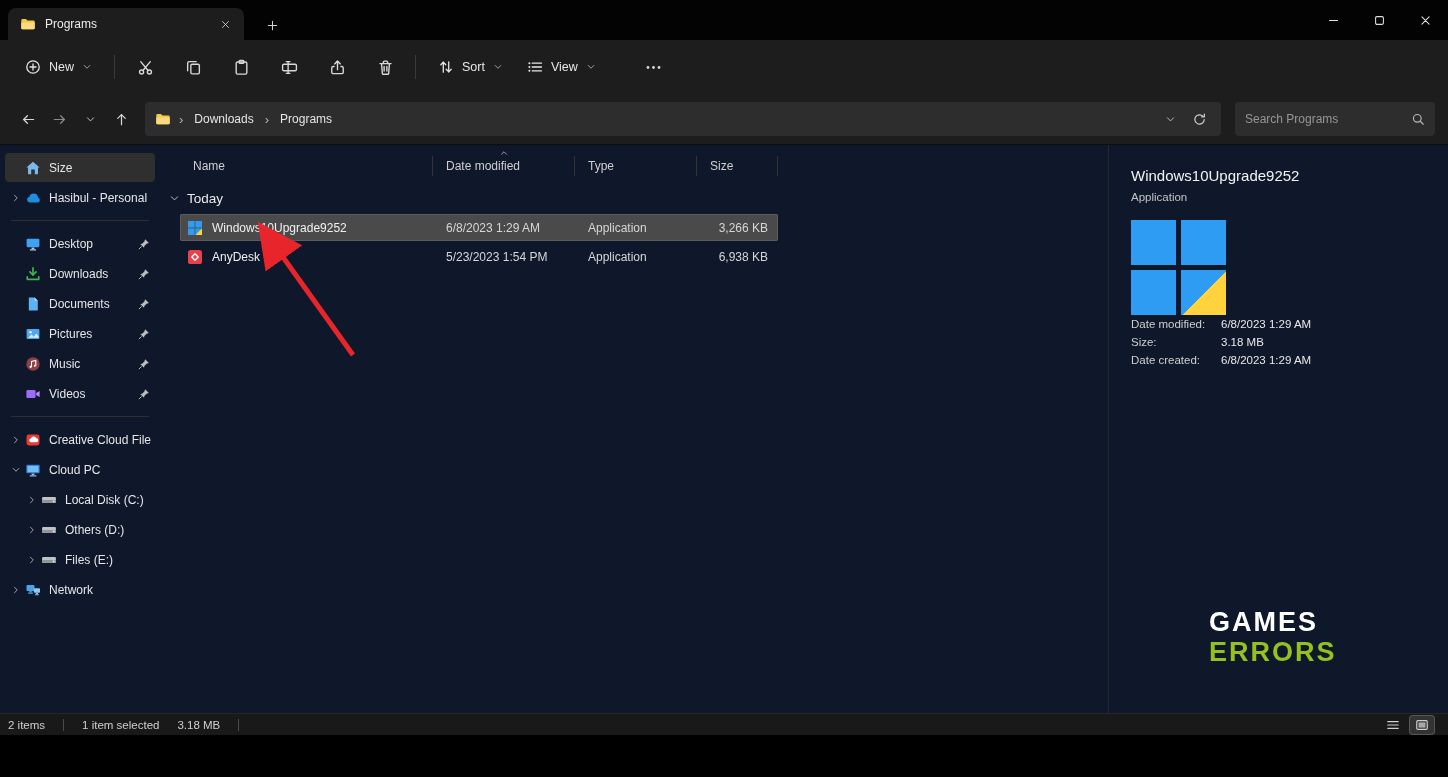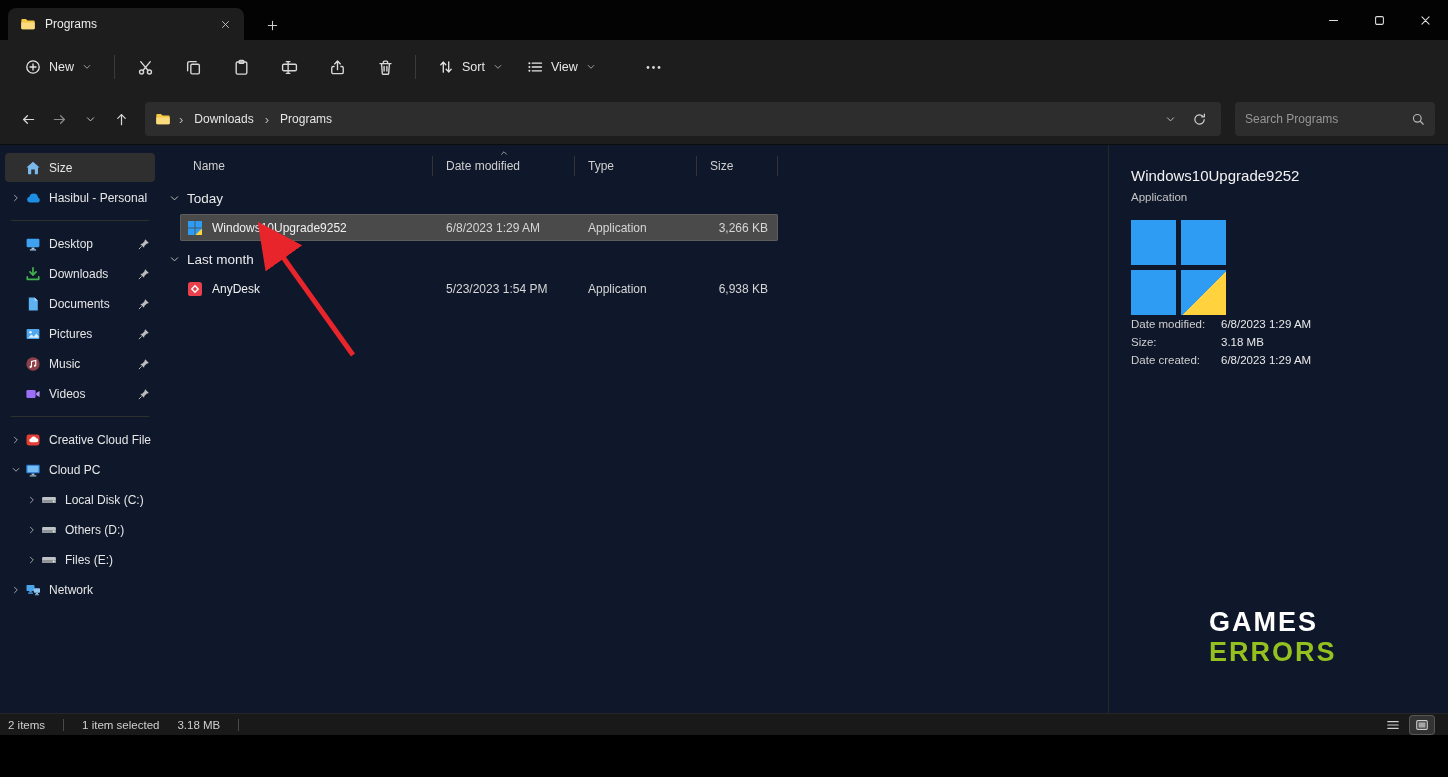--- a/index.html
+++ b/index.html
@@ -669,30 +669,20 @@
                 </g>
                 <path d="M15 8.4V15H8.4Z" fill="#ffd23e"></path>
               </svg>
             </span>
             <span>Windows10Upgrade9252</span>
           </div>
           <div class="fc" style="width:142px">6/8/2023 1:29 AM</div>
           <div class="fc" style="width:122px">Application</div>
           <div class="fc right" style="width:81px">3,266 KB</div>
         </div>
-        <div class="group-h">
-          <span class="g-chev" data-icon="chev-down">
-            <svg viewBox="0 0 16 16" aria-hidden="true">
-              <g class="s">
-                <path d="M3.5 5.5 8 10l4.5-4.5"></path>
-              </g>
-            </svg>
-          </span>
-          <span>Last month</span>
-        </div>
         <div class="file-row">
           <div class="fc name" style="width:253px">
             <span class="f-ico" data-icon="anydesk">
               <svg viewBox="0 0 16 16" aria-hidden="true">
                 <rect x="1" y="1" width="14" height="14" rx="2.6" fill="#e9404b"></rect>
                 <path d="M4.8 8 8 4.8 11.2 8 8 11.2Z" fill="none" stroke="#fff" stroke-width="1.4"></path>
               </svg>
             </span>
             <span>AnyDesk</span>
           </div>

